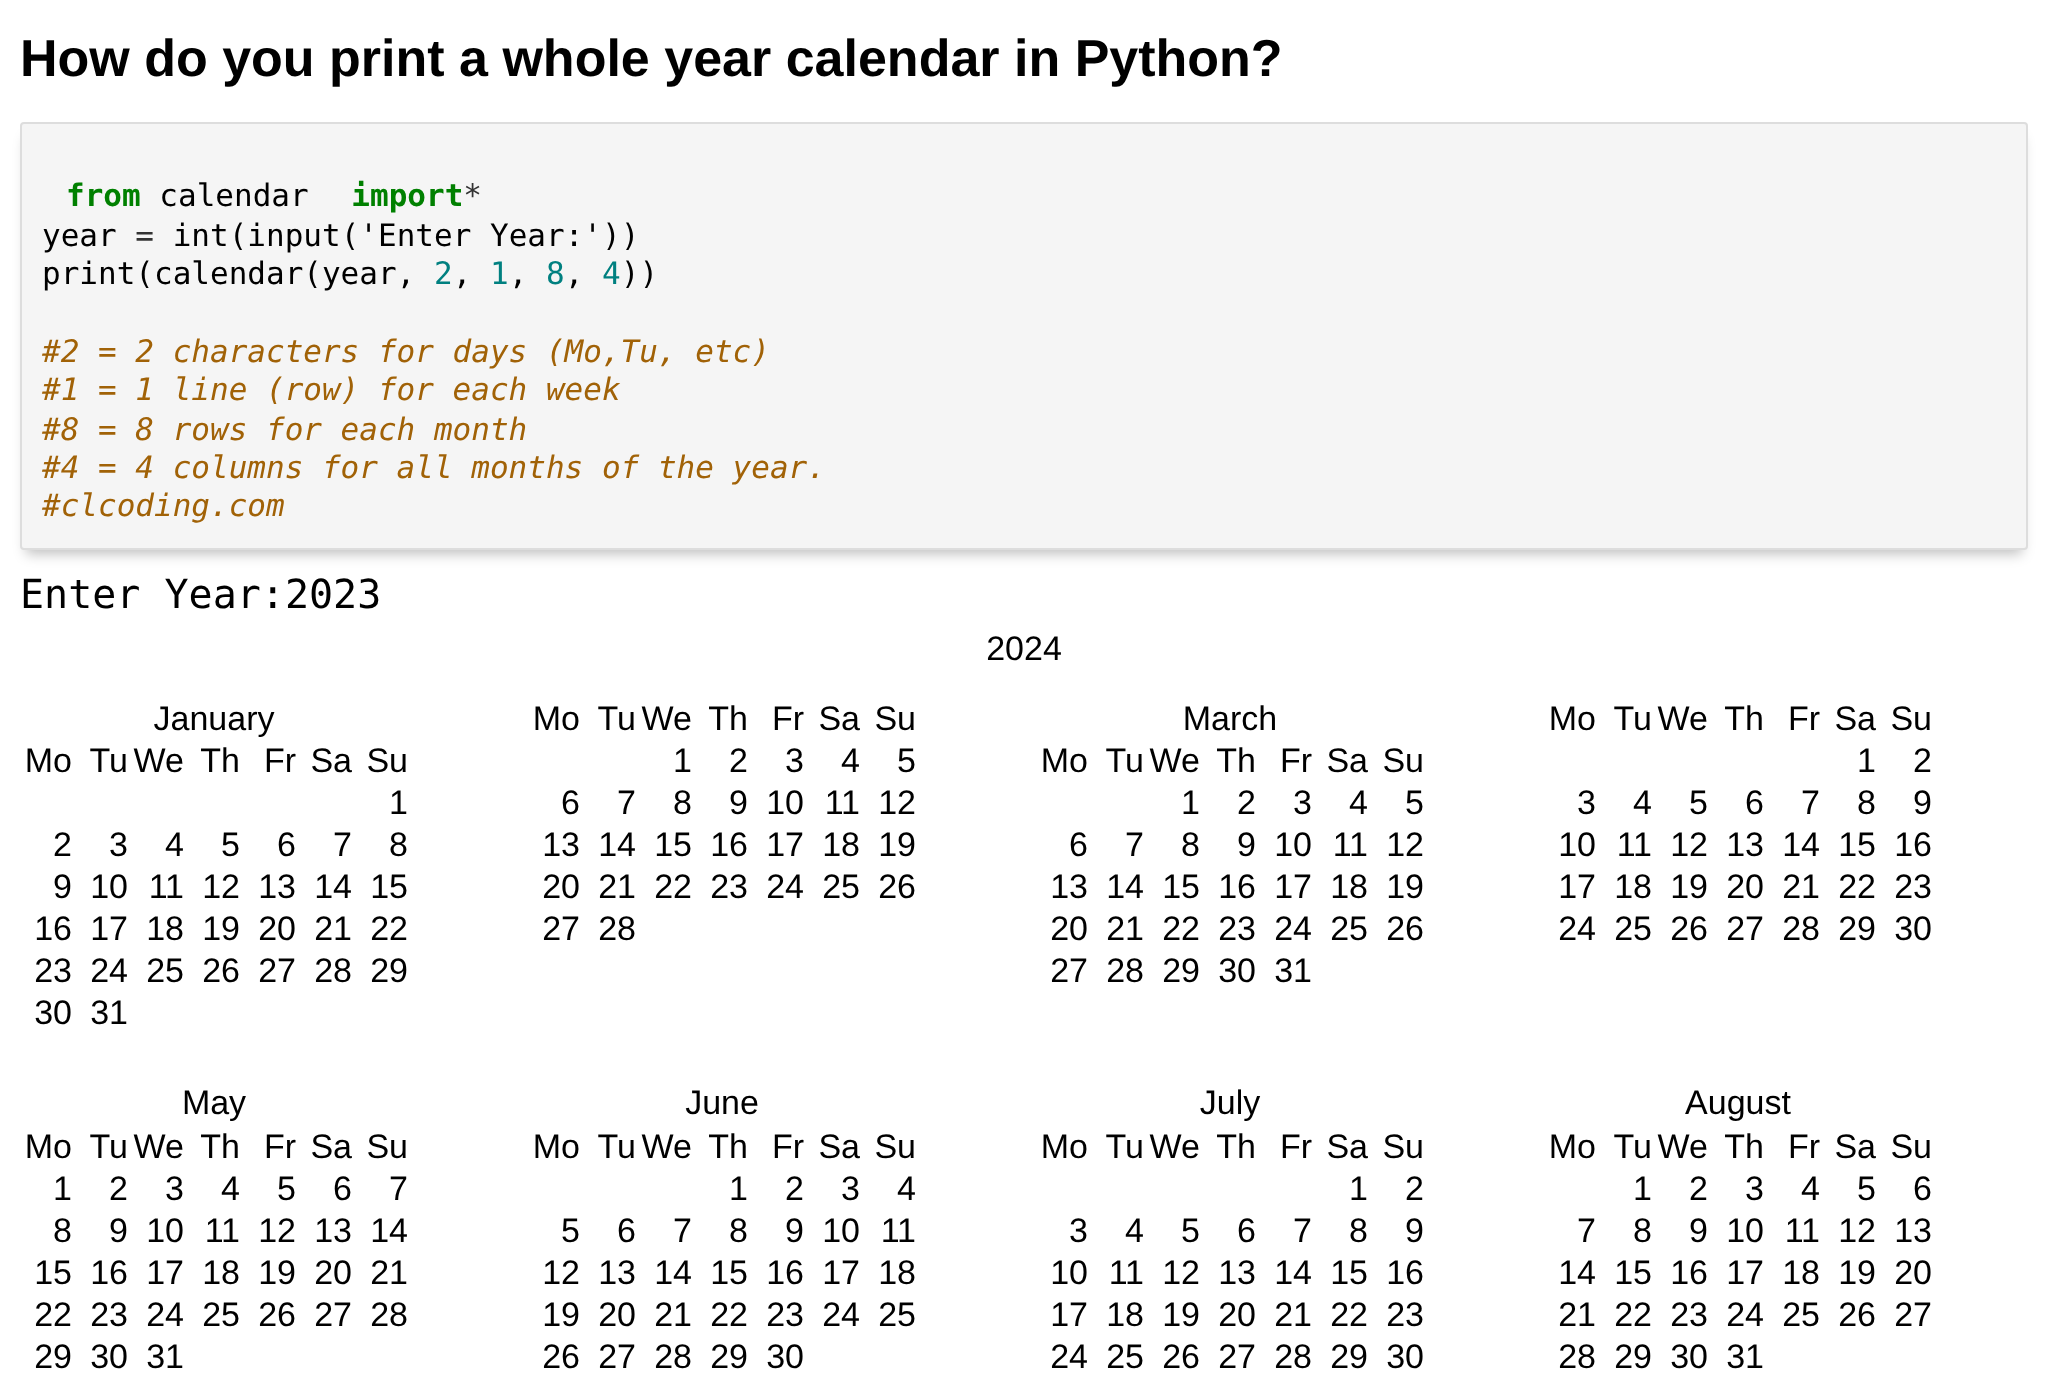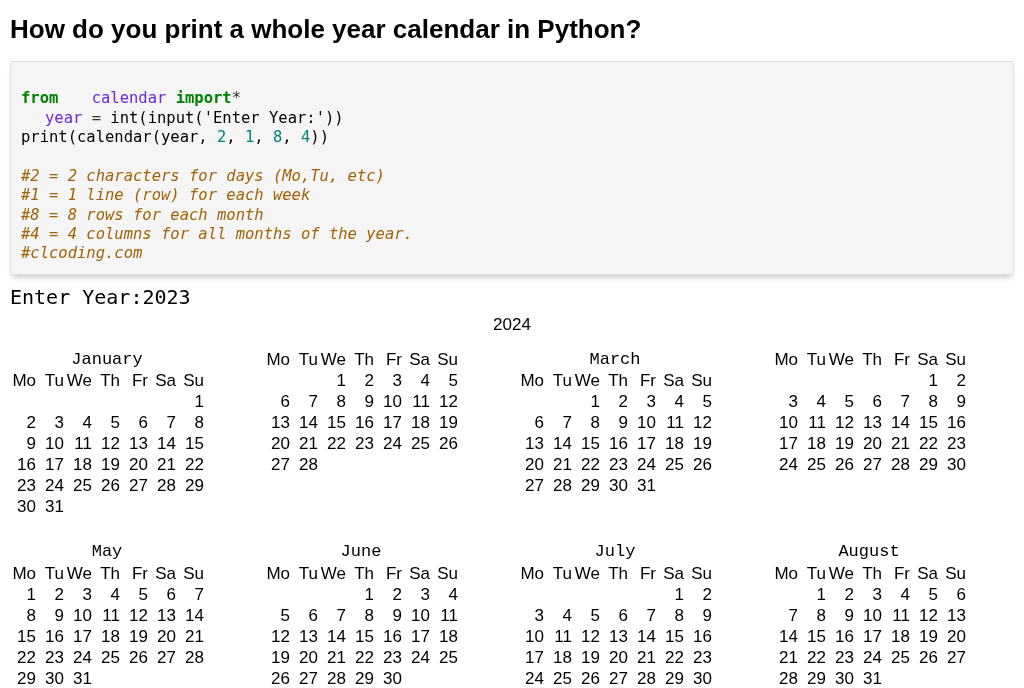--- a/index.html
+++ b/index.html
@@ -22,22 +22,22 @@
     border-radius: 2px;
     padding: 8px 10px 10px 10px;
     font-family: Consolas, "DejaVu Sans Mono", Menlo, monospace;
     font-size: 15.5px;
     line-height: 1.25;
     white-space: pre;
     box-shadow: 0 5px 6px -3px rgba(0,0,0,0.25);
     position: relative;
     margin-bottom: 10px;
   }
-  .tok-kw    { color: #008000; font-weight: bold; }
-  .tok-name  { color: #6d28d9; padding-left: 24px; }
+  .tok-kw    { color: #008000; font-weight: bold; margin-left: 12px; }
+  .tok-name  { color: #000000; }
   .tok-op    { color: #333; }
   .tok-call  { color: #000; }
   .tok-str   { color: #000000; }
   .tok-num   { color: #008080; }
   .tok-cmt   { color: #a16207; font-style: italic; }
   .output {
     font-family: Consolas, "DejaVu Sans Mono", Menlo, monospace;
     font-size: 20px;
     line-height: 1.25;
     white-space: pre;
@@ -57,21 +57,20 @@
     display: flex;
     gap: 60px;
     margin-bottom: 24px;
   }
   .cal-month {
     width: 194px;
   }
   .cal-title {
     text-align: center;
     margin-bottom: 0px;
-    font-family: Liberation Mono, monospace;
   }
   .cal-grid {
     display: grid;
     grid-template-columns: repeat(7, 26px);
     column-gap: 2px;
   }
   .cal-dow, .cal-day {
     text-align: right;
     height: 21px;
   }

